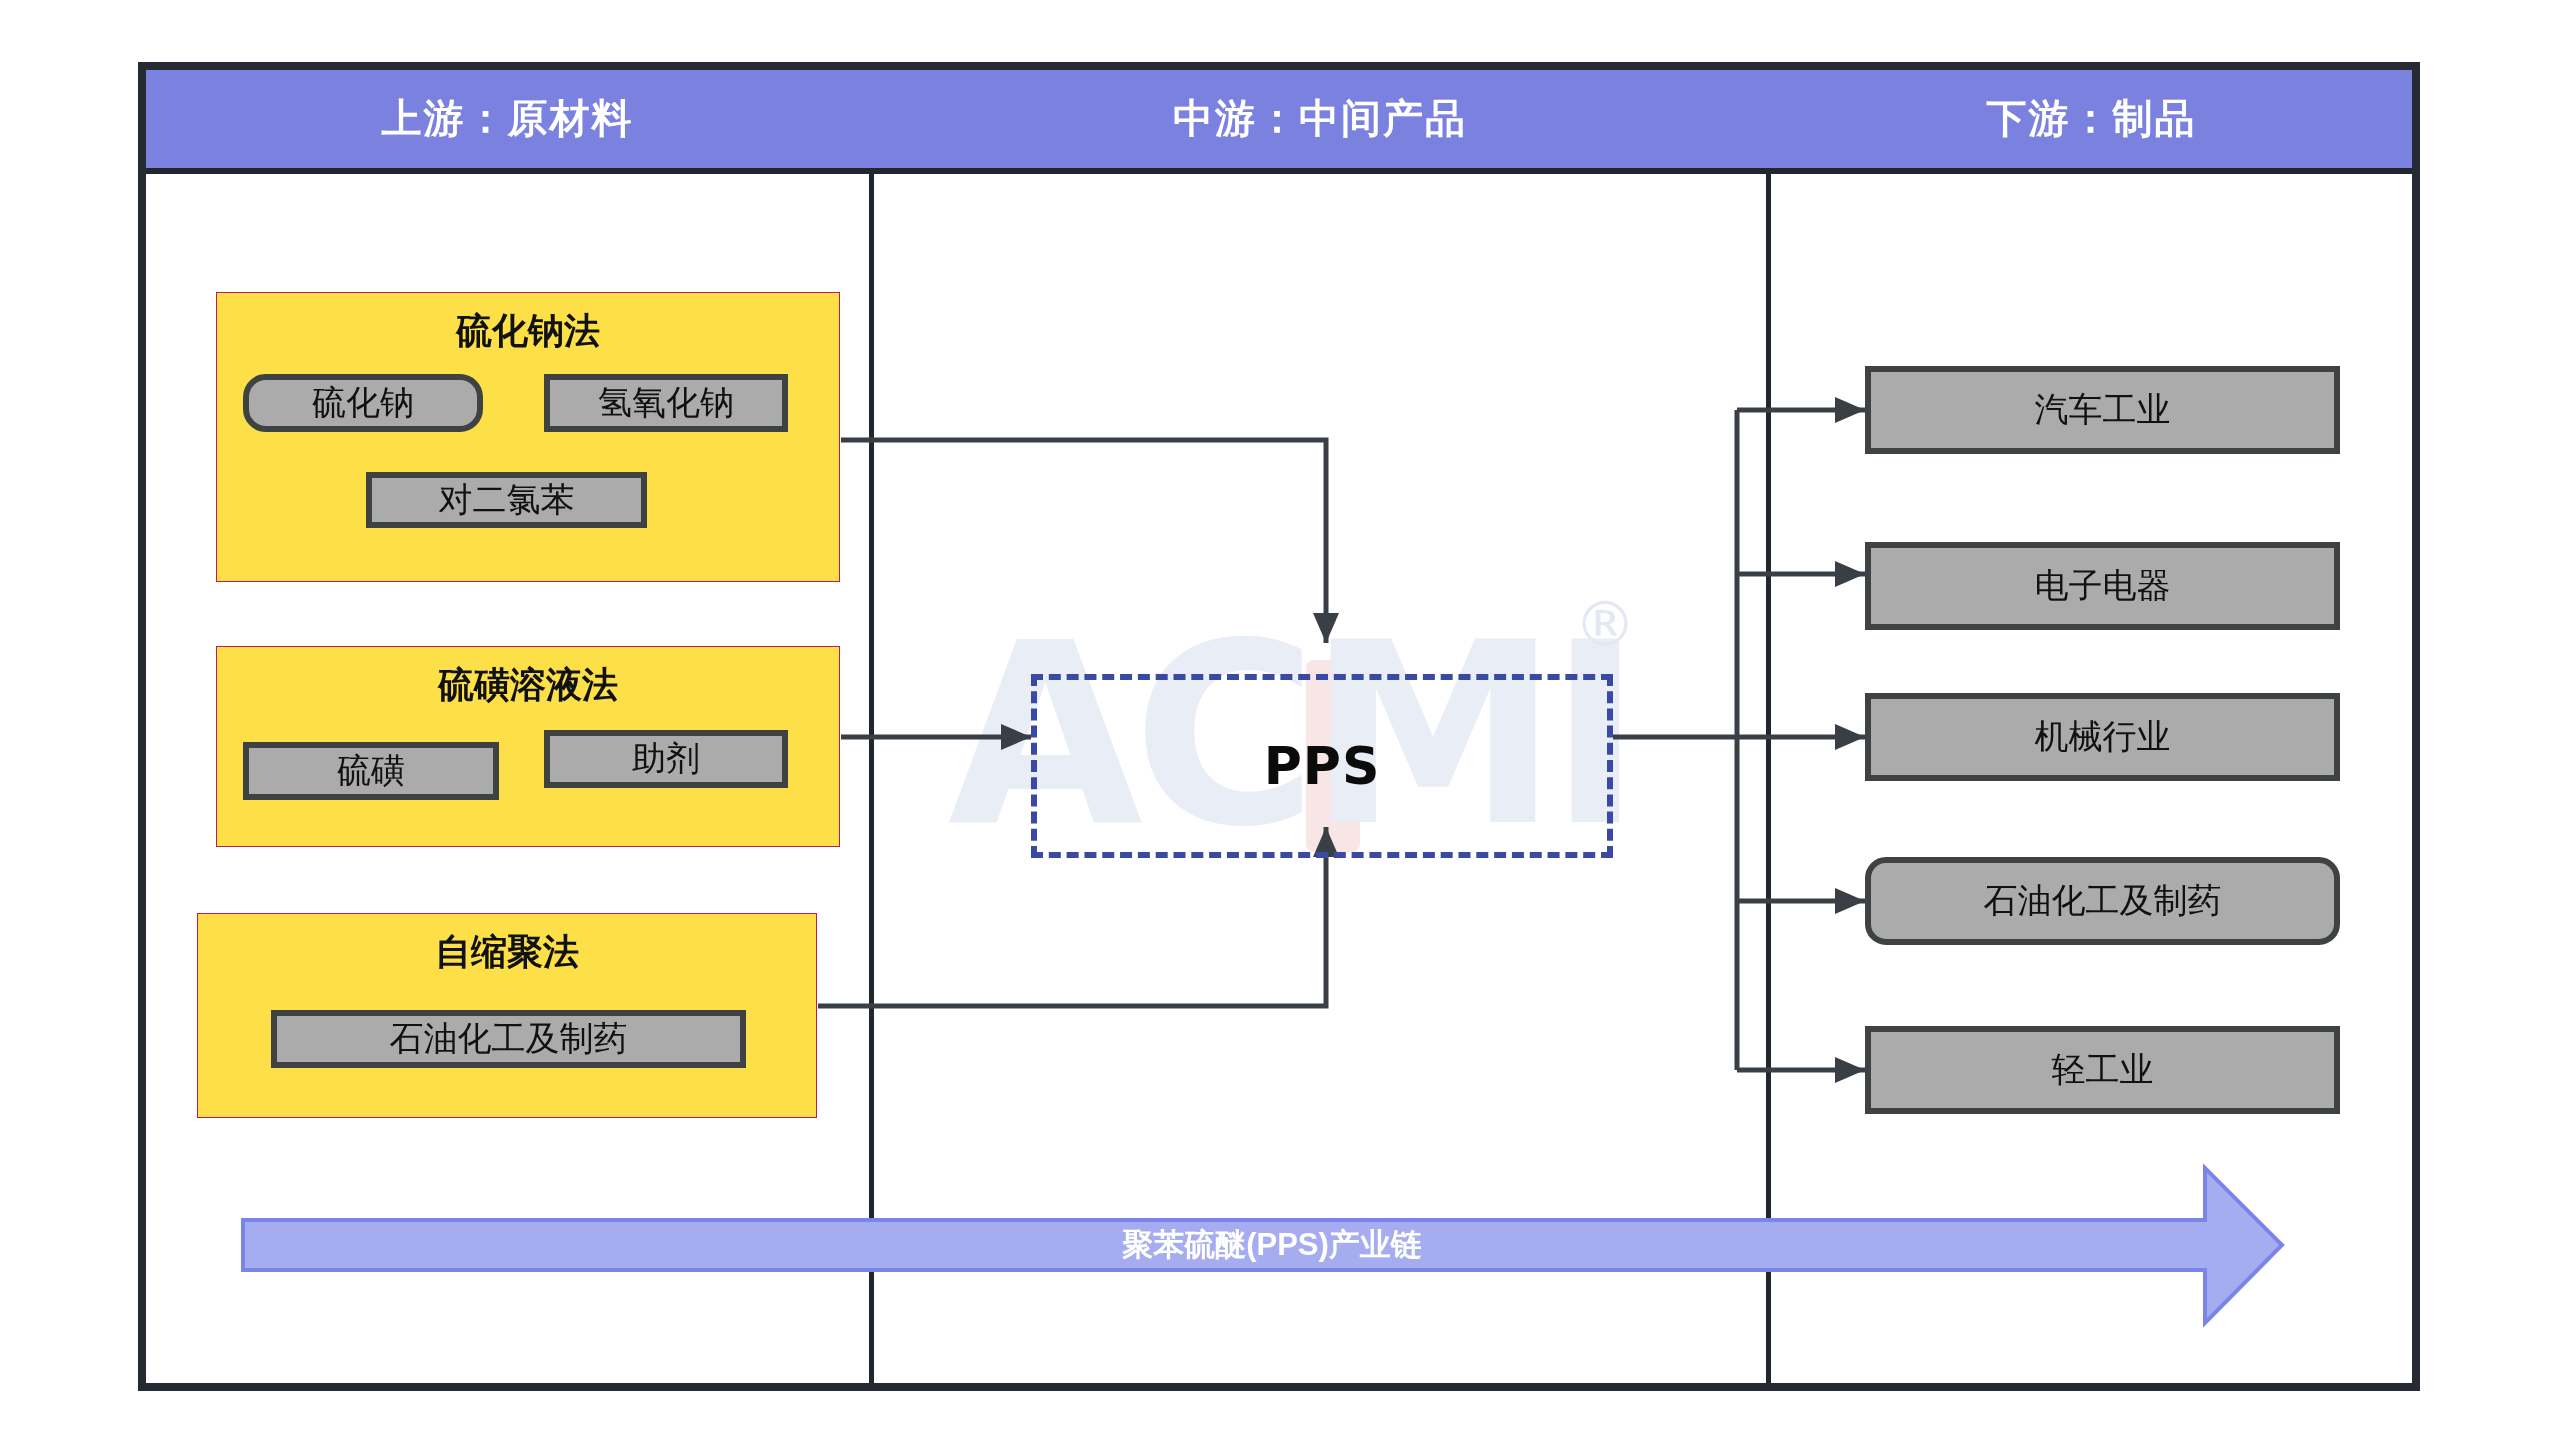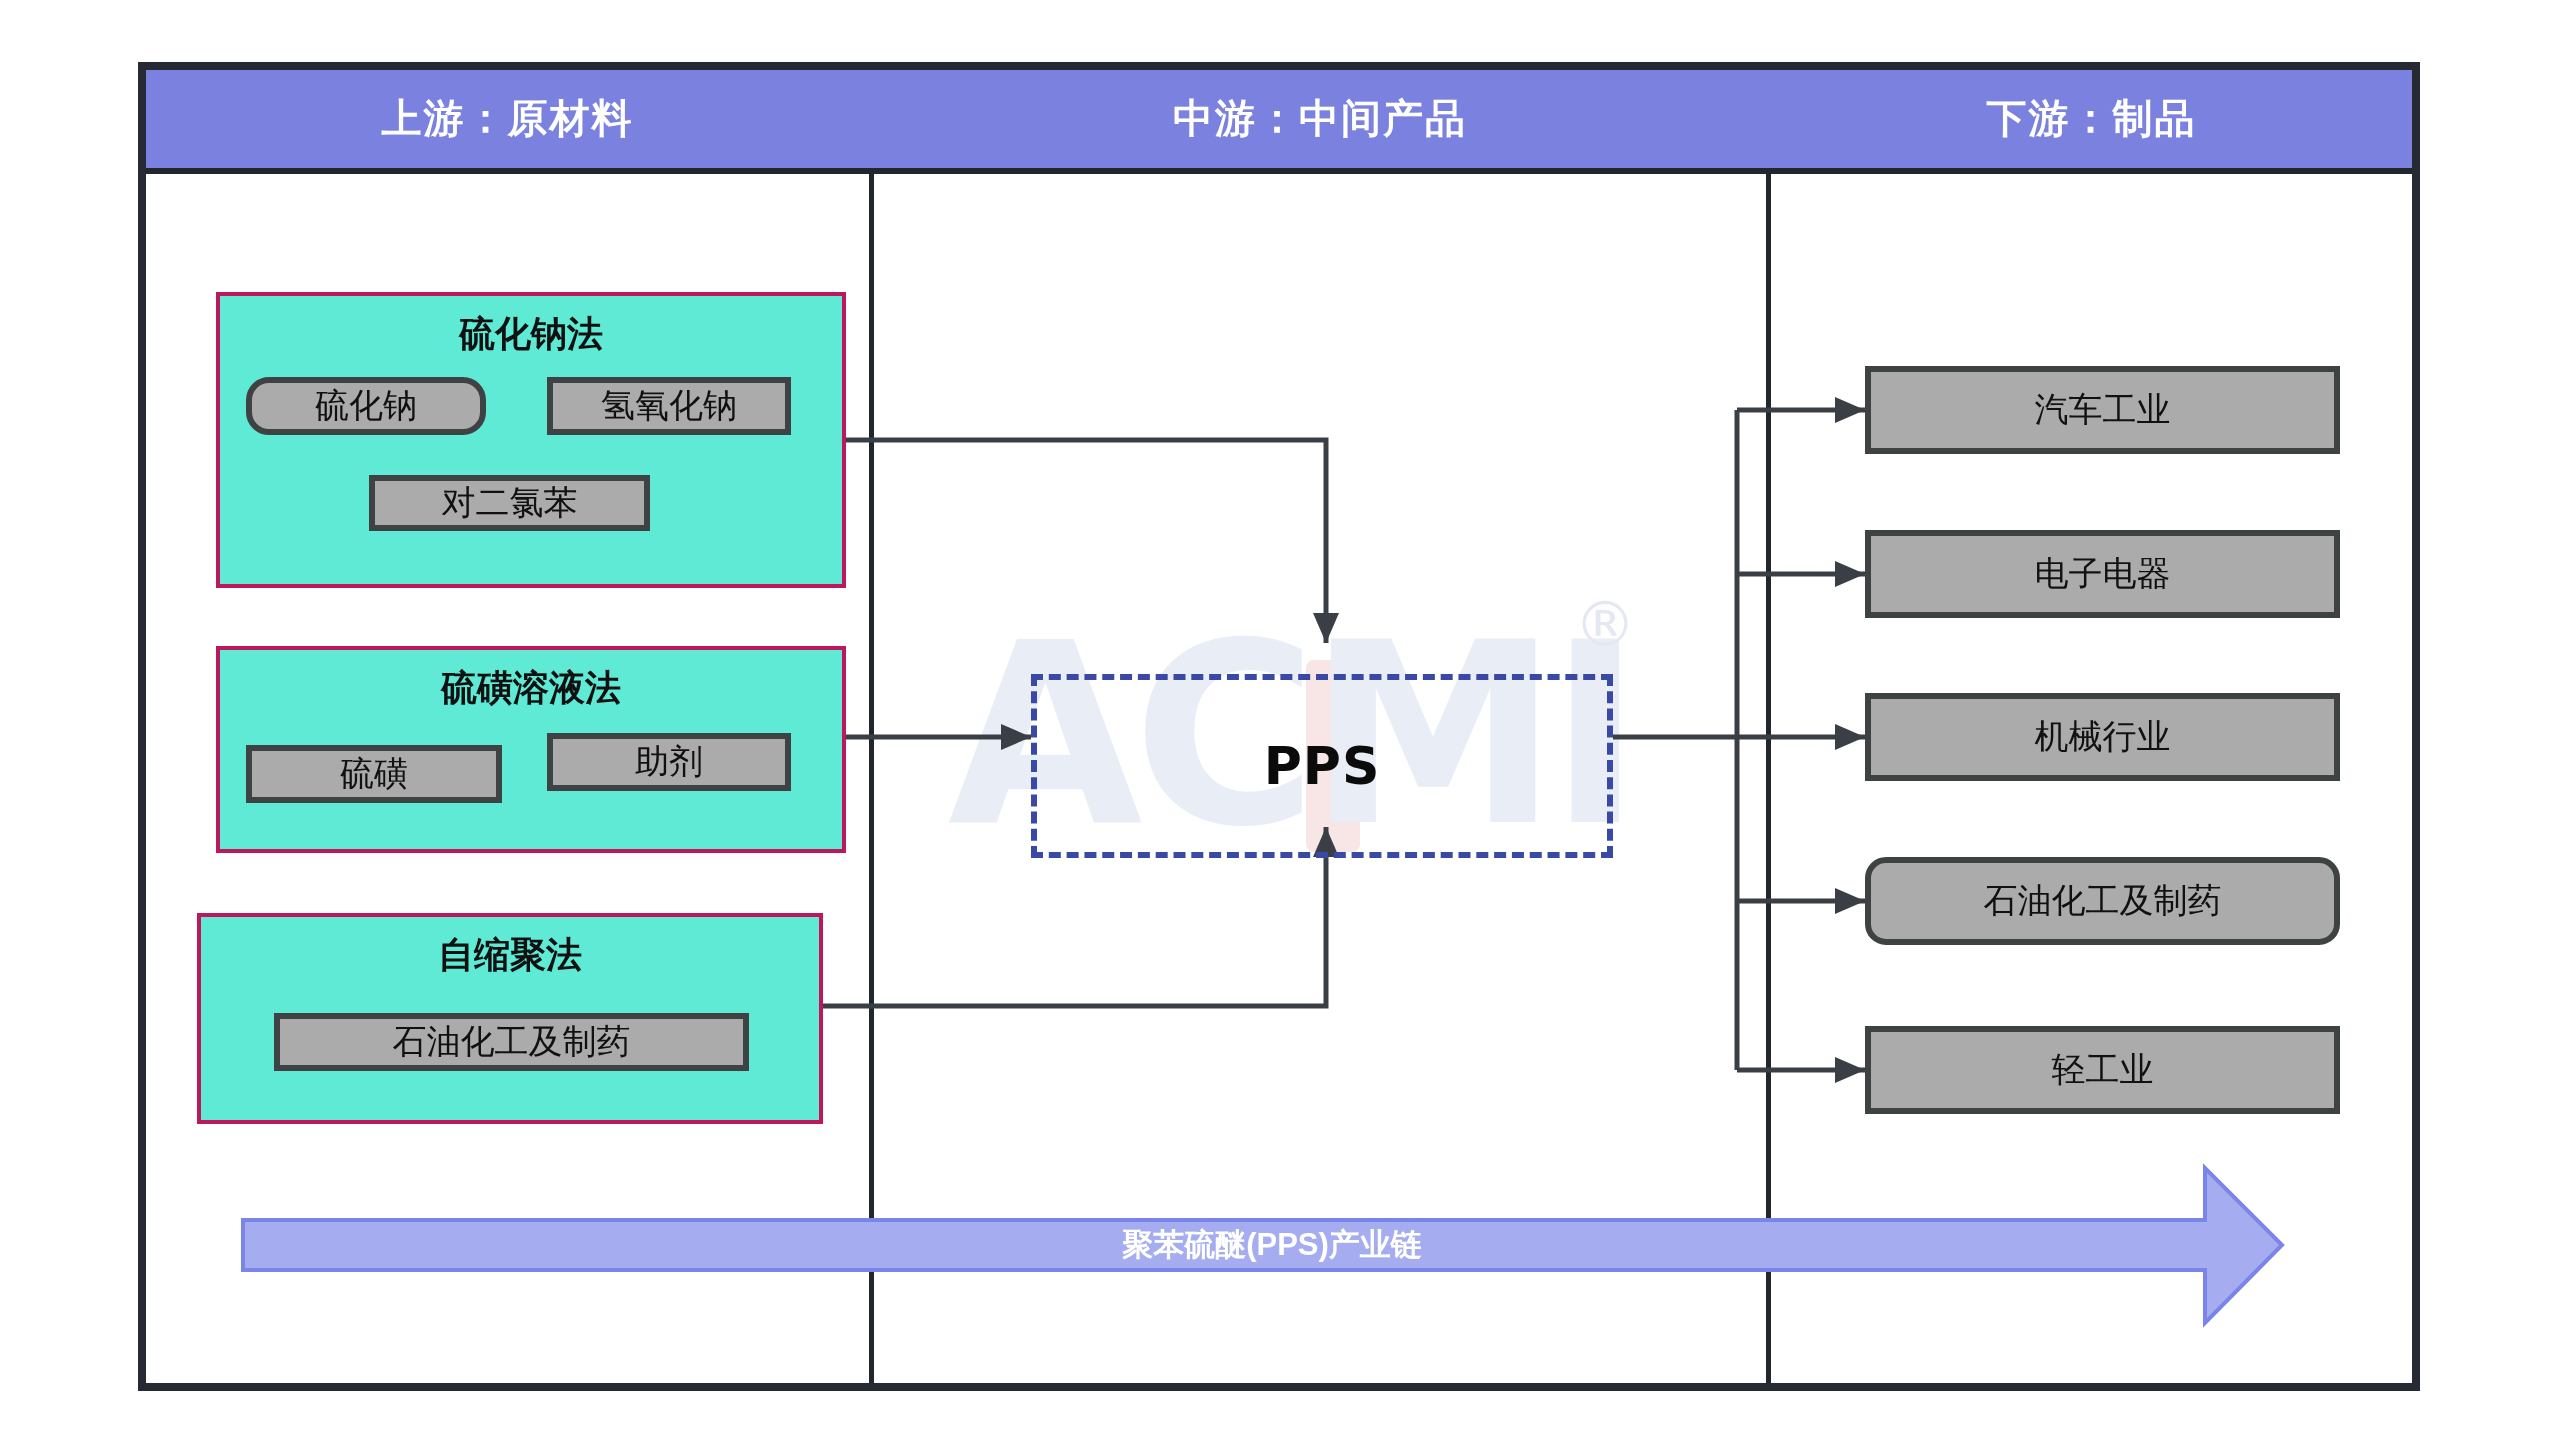--- a/index.html
+++ b/index.html
@@ -23,21 +23,21 @@
   .wm-letters{position:absolute;left:794px;top:530px;width:700px;height:270px;z-index:2;
           font-family:"DejaVu Sans", sans-serif;font-weight:bold;font-size:252px;line-height:270px;
           color:#E9EDF5;text-align:center;letter-spacing:-10px;}
   .wm-bar{position:absolute;left:1160px;top:590px;width:54px;height:192px;background:#F8E5E5;
           border-radius:8px;z-index:2;}
   .wm-reg{position:absolute;left:1424px;top:520px;width:70px;height:70px;z-index:2;
           font-family:"DejaVu Sans", sans-serif;font-size:62px;line-height:70px;color:#E4E8F2;text-align:center;}
   
   .connectors{position:absolute;left:0;top:0;width:2266px;height:1299px;z-index:3;}
   
-  .group{position:absolute;background:#5eead4;border:4px solid #be185d;z-index:4;}
+  .group{position:absolute;background:#fde047;border:1px solid #be185d;z-index:4;}
   .group.g1{left:70px;top:222px;width:622px;height:288px;}
   .group.g2{left:70px;top:576px;width:622px;height:199px;}
   .group.g3{left:51px;top:843px;width:618px;height:203px;}
   .group-title{position:absolute;left:0;top:14px;width:100%;text-align:center;
           font-size:36px;font-weight:bold;color:#111111;}
   .nbox{position:absolute;background:#ABABAB;border:6px solid #3F4243;box-sizing:border-box;
         color:#111111;font-size:34px;text-align:center;display:flex;align-items:center;justify-content:center;}
   
   .b-na2s{left:26px;top:81px;width:240px;height:58px;border-radius:23px;}
   .b-naoh{left:327px;top:81px;width:244px;height:58px;}
@@ -49,21 +49,21 @@
   .b-halo{left:73px;top:96px;width:475px;height:58px;}
   
   .pps{position:absolute;left:885px;top:604px;width:582px;height:184px;z-index:4;
        border:6px dashed #3A49A4;box-sizing:border-box;background:transparent;
        display:flex;align-items:center;justify-content:center;}
   .pps-label{font-family:"DejaVu Sans", sans-serif;font-weight:800;font-size:52px;color:#0b0b0b;letter-spacing:1px;}
   
   .dbox{position:absolute;left:1719px;width:475px;height:88px;background:#ABABAB;
         border:6px solid #3F4243;box-sizing:border-box;z-index:4;color:#111111;font-size:34px;
         display:flex;align-items:center;justify-content:center;}
-  .d1{top:296px;} .d2{top:460px;} .d3{top:623px;} .d4{top:787px;border-radius:21px;} .d5{top:956px;}
+  .d1{top:296px;} .d2{top:472px;} .d3{top:623px;} .d4{top:787px;border-radius:21px;} .d5{top:956px;}
   
   .banner-svg{position:absolute;left:0;top:0;width:2266px;height:1299px;z-index:5;}
   .banner-label{position:absolute;left:97px;top:1150px;width:1962px;height:50px;line-height:50px;
         z-index:6;text-align:center;color:#ffffff;font-size:31px;transform:translateX(48px);
         font-family:"Liberation Sans", sans-serif;font-weight:bold;}
 </style>
 </head>
 <body>
 
 <div class="stage">

